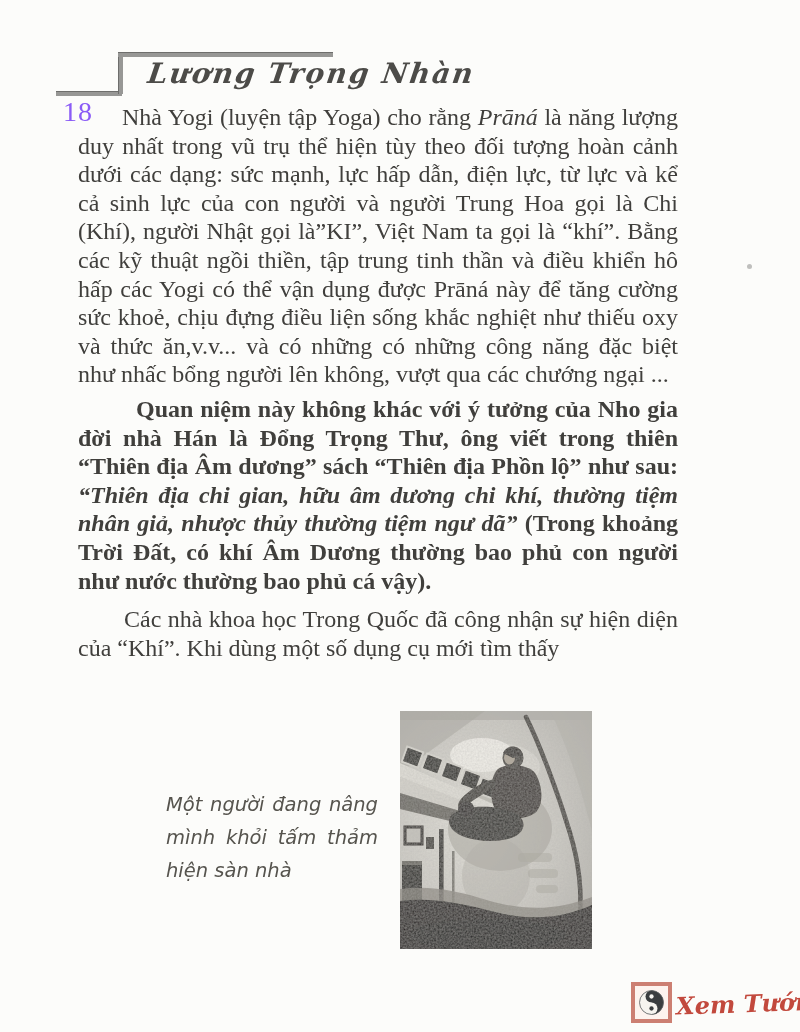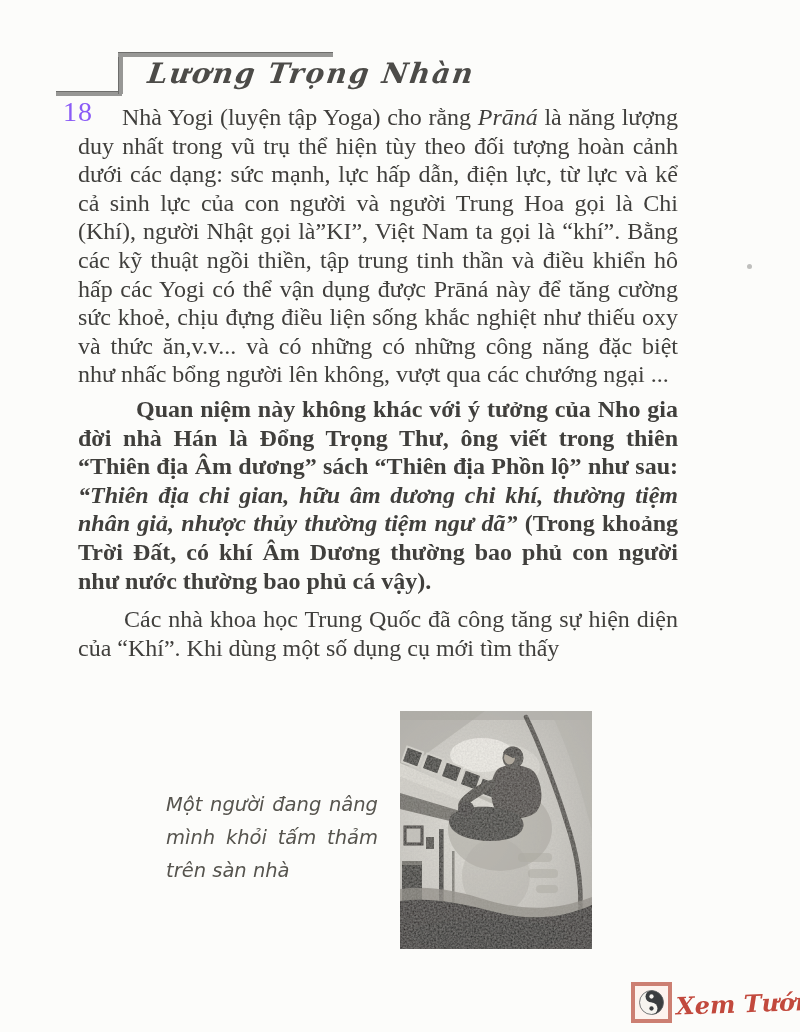--- a/index.html
+++ b/index.html
@@ -71,25 +71,25 @@
     <span class="pagenum">18</span>
     <div class="rule rule-num"></div>
     <div class="rule rule-vert"></div>
     <div class="rule rule-top"></div>
     <span class="author">Lương Trọng Nhàn</span>
   </header>
 
   <main class="body-text">
       <p class="para p1"><span>Nhà Yogi (luyện tập Yoga) cho rằng </span><span class="em">Prāná</span><span> là năng lượng duy nhất trong vũ trụ thể hiện tùy theo đối tượng hoàn cảnh dưới các dạng: sức mạnh, lực hấp dẫn, điện lực, từ lực và kể cả sinh lực của con người và người Trung Hoa gọi là Chi (Khí), người Nhật gọi là”KI”, Việt Nam ta gọi là “khí”. Bằng các kỹ thuật ngồi thiền, tập trung tinh thần và điều khiển hô hấp các Yogi có thể vận dụng được Prāná này để tăng cường sức khoẻ, chịu đựng điều liện sống khắc nghiệt như thiếu oxy và thức ăn,v.v... và có những có những công năng đặc biệt như nhấc bổng người lên không, vượt qua các chướng ngại ...</span></p>
       <p class="para p2"><span>Quan niệm này không khác với ý tưởng của Nho gia đời nhà Hán là Đổng Trọng Thư, ông viết trong thiên “Thiên địa Âm dương” sách “Thiên địa Phồn lộ” như sau: </span><span class="em">“Thiên địa chi gian, hữu âm dương chi khí, thường tiệm nhân giả, nhược thủy thường tiệm ngư dã”</span><span> (Trong khoảng Trời Đất, có khí Âm Dương thường bao phủ con người như nước thường bao phủ cá vậy).</span></p>
-      <p class="para p3"><span>Các nhà khoa học Trung Quốc đã công tăng sự hiện diện của “Khí”. Khi dùng một số dụng cụ mới tìm thấy</span></p>
+      <p class="para p3"><span>Các nhà khoa học Trong Quốc đã công nhận sự hiện diện của “Khí”. Khi dùng một số dụng cụ mới tìm thấy</span></p>
     </main>
 
   <figure style="margin:0;">
-    <figcaption class="fig-caption">Một người đang nâng mình khỏi tấm thảm trên sàn nhà</figcaption>
+    <figcaption class="fig-caption">Một người đang nâng mình khỏi tấm thảm hiện sàn nhà</figcaption>
 
     <div class="photo">
       <svg viewBox="0 0 192 238" preserveAspectRatio="none" role="img" aria-label="levitation photo">
         <defs>
           <radialGradient id="wallg" cx="38%" cy="48%" r="85%">
             <stop offset="0%" stop-color="#e3e1da"></stop>
             <stop offset="55%" stop-color="#cbc9c3"></stop>
             <stop offset="100%" stop-color="#b0aea8"></stop>
           </radialGradient>
           <filter id="grain" x="0%" y="0%" width="100%" height="100%">

